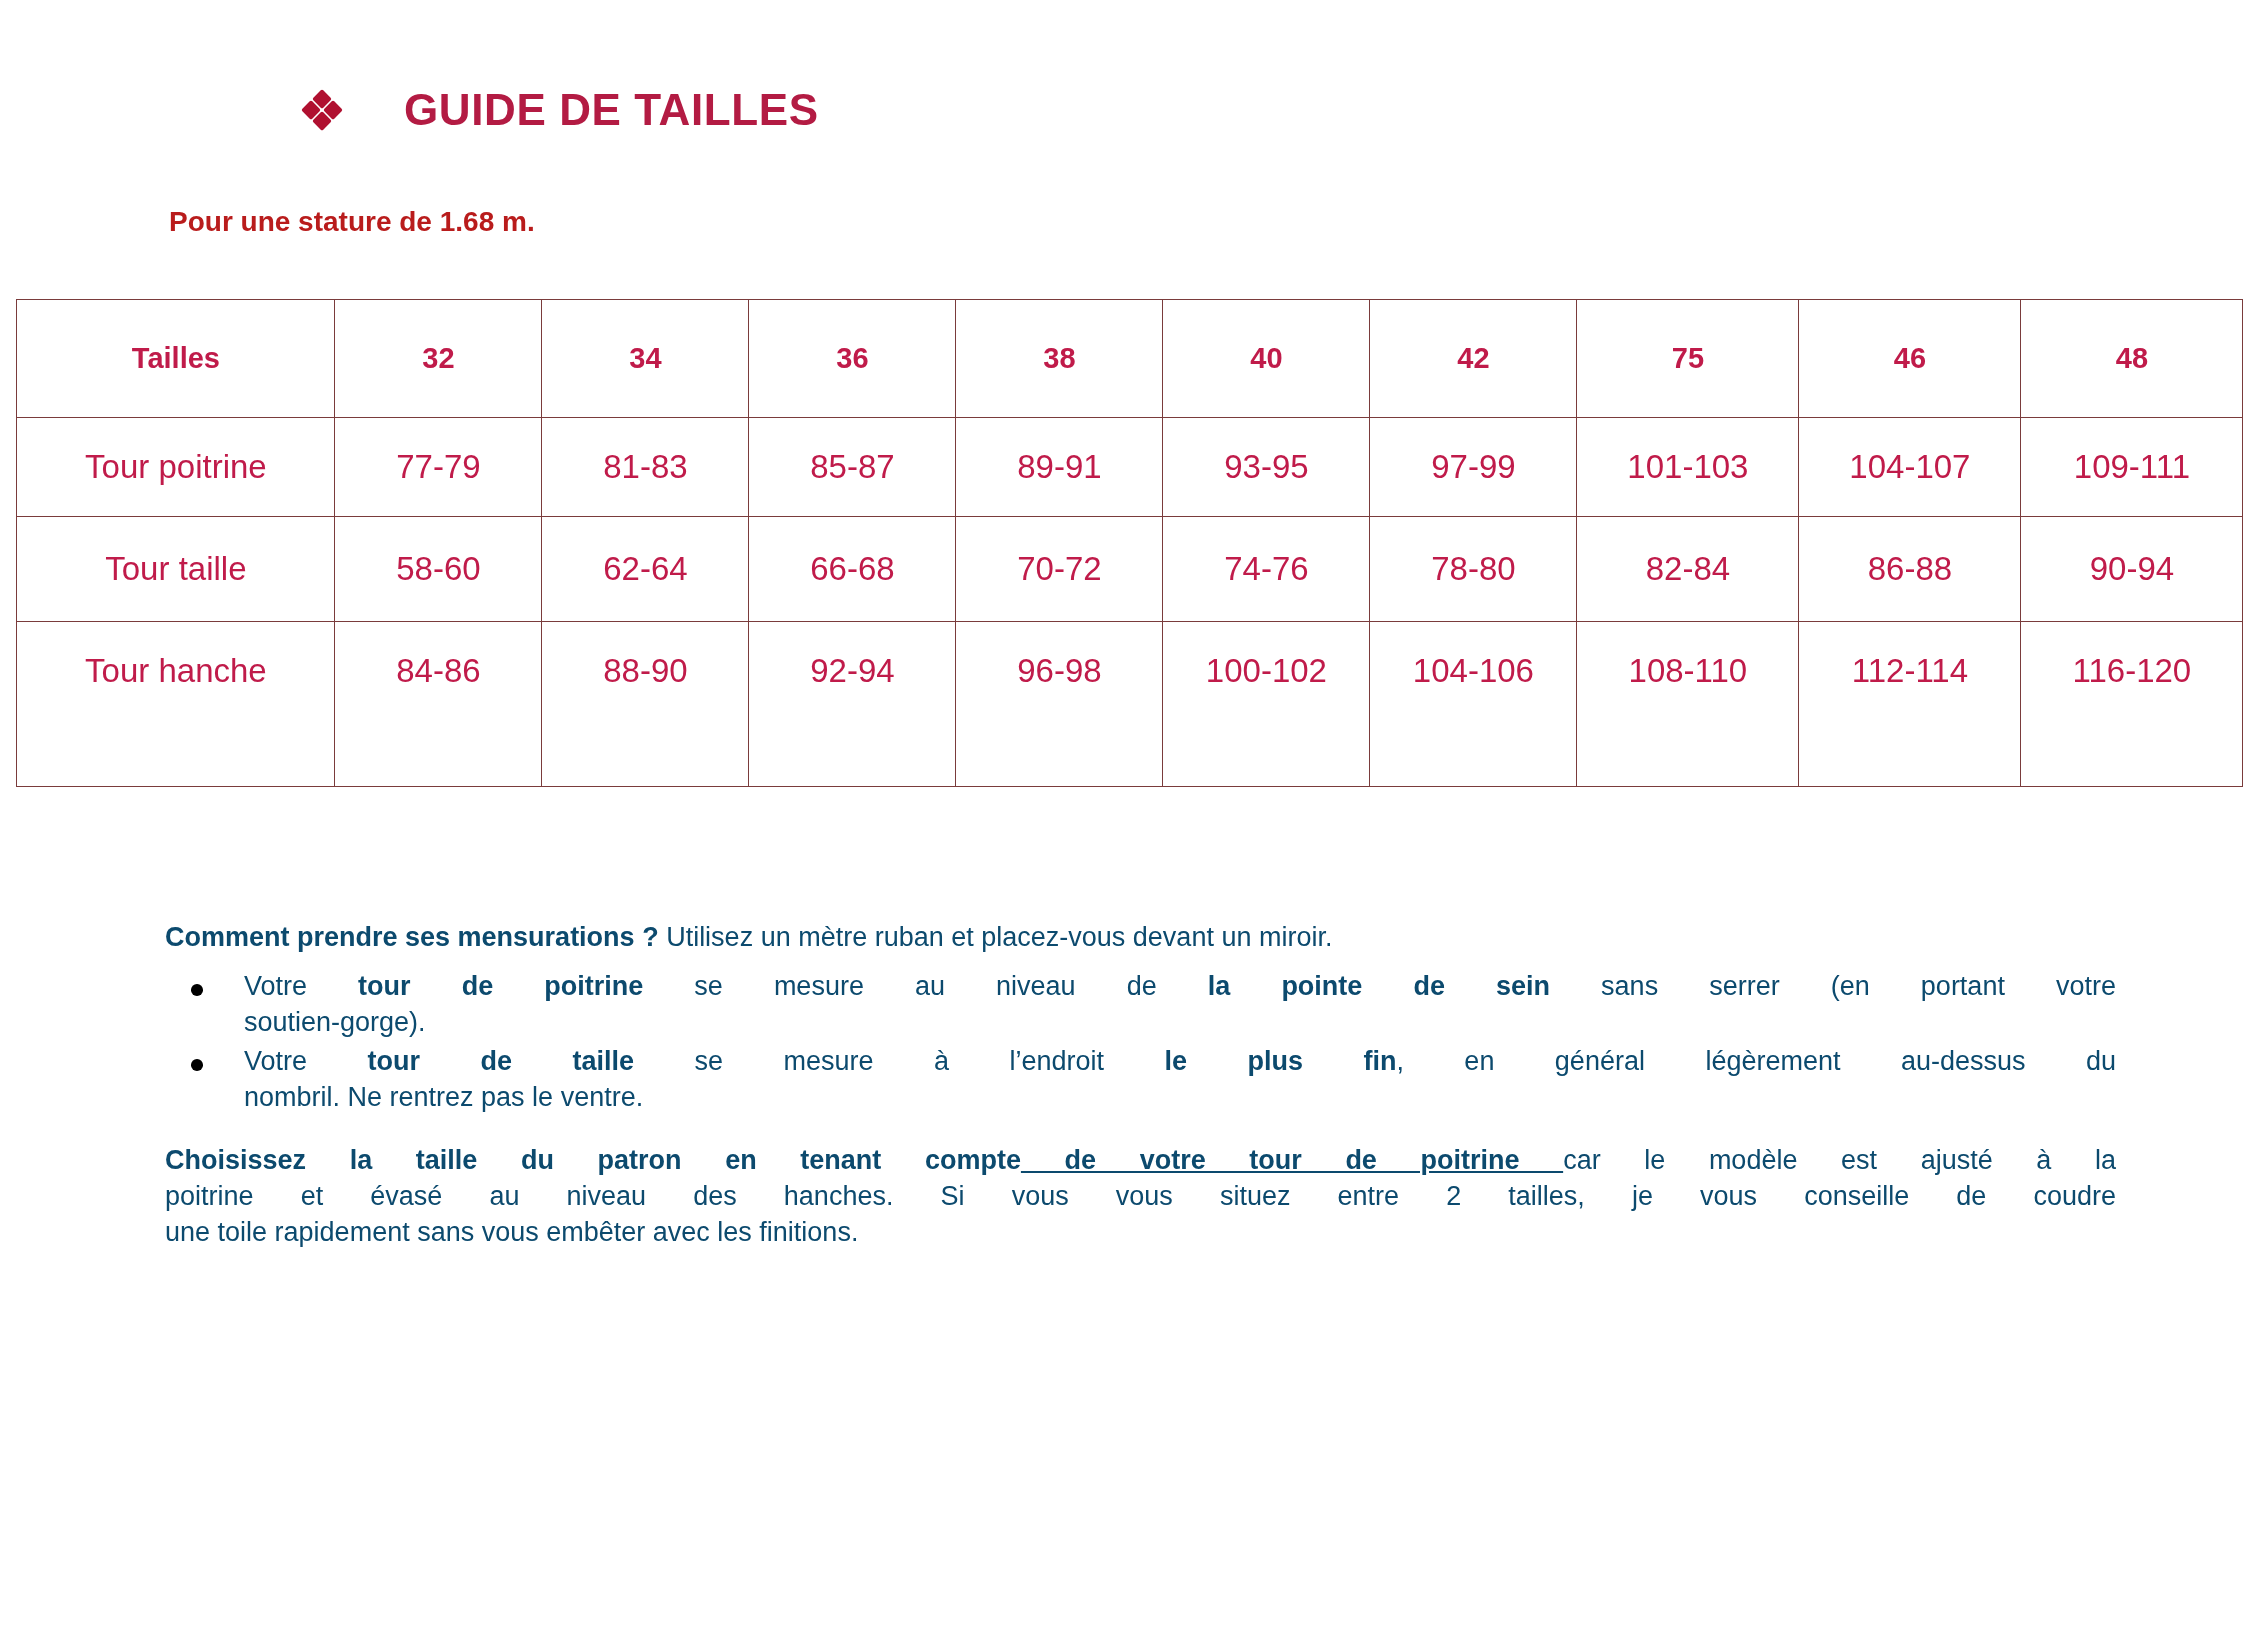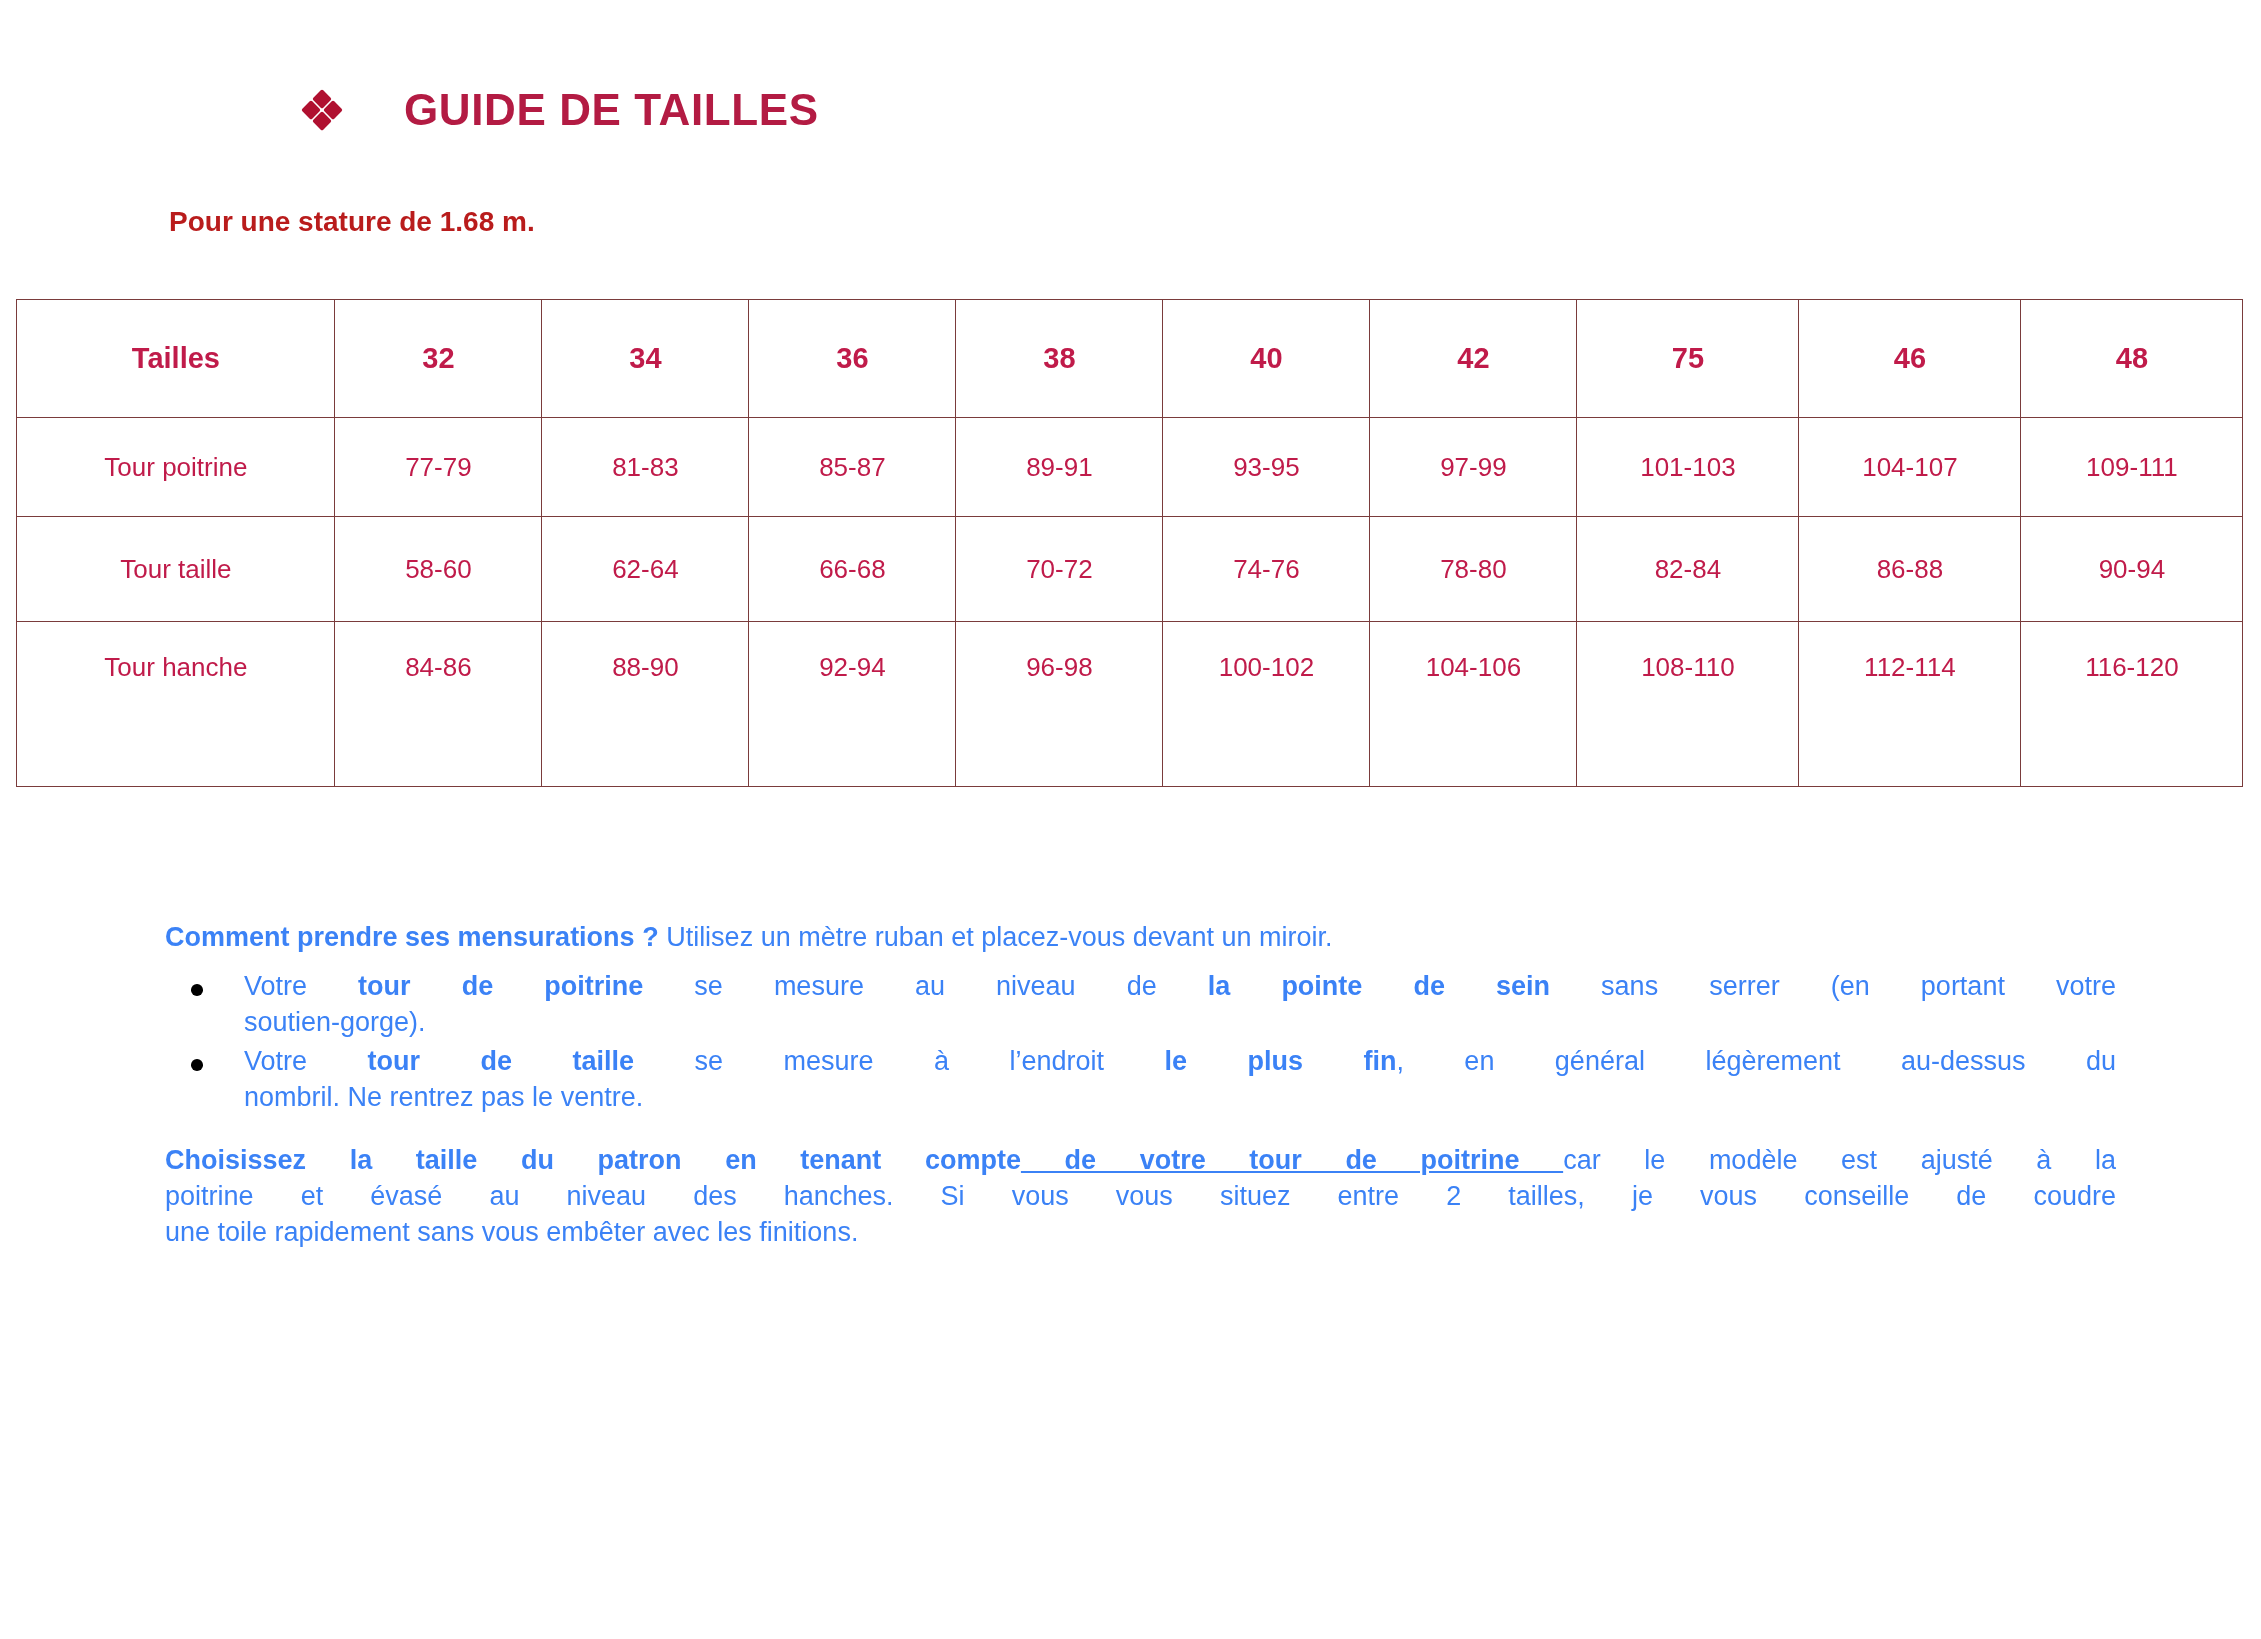--- a/index.html
+++ b/index.html
@@ -77,21 +77,21 @@
     top: 299px;
     width: 2225px;
     border-collapse: collapse;
     table-layout: fixed;
   }
   .size-table td, .size-table th {
     border: 1.8px solid #7A3B3B;
     text-align: center;
     vertical-align: middle;
     color: #C01B4A;
-    font-size: 26px;
+    font-size: 33px;
     font-weight: normal;
     padding: 0;
   }
   .size-table th {
     font-weight: bold;
     font-size: 29px;
   }
   .size-table .col-label { width: 318px; }
   .size-table .col-size  { width: 207px; }
   .size-table .col-size-wide { width: 222px; }
@@ -102,21 +102,21 @@
   .row-hanche td   { height: 134px; vertical-align: top; padding-top: 30px; }
 
   
   .body-block {
     position: absolute;
     left: 165px;
     top: 920px;
     width: 1951px;
     font-size: 27px;
     line-height: 1.33;
-    color: #3b82f6;
+    color: #0c4a6e;
   }
   .intro-para {
     margin: 0 0 13px 0;
     white-space: nowrap;
   }
   .intro-para .b { font-weight: bold; }
 
   .bullet-list {
     margin: 10.5px 0 0 0;
     padding: 0;

